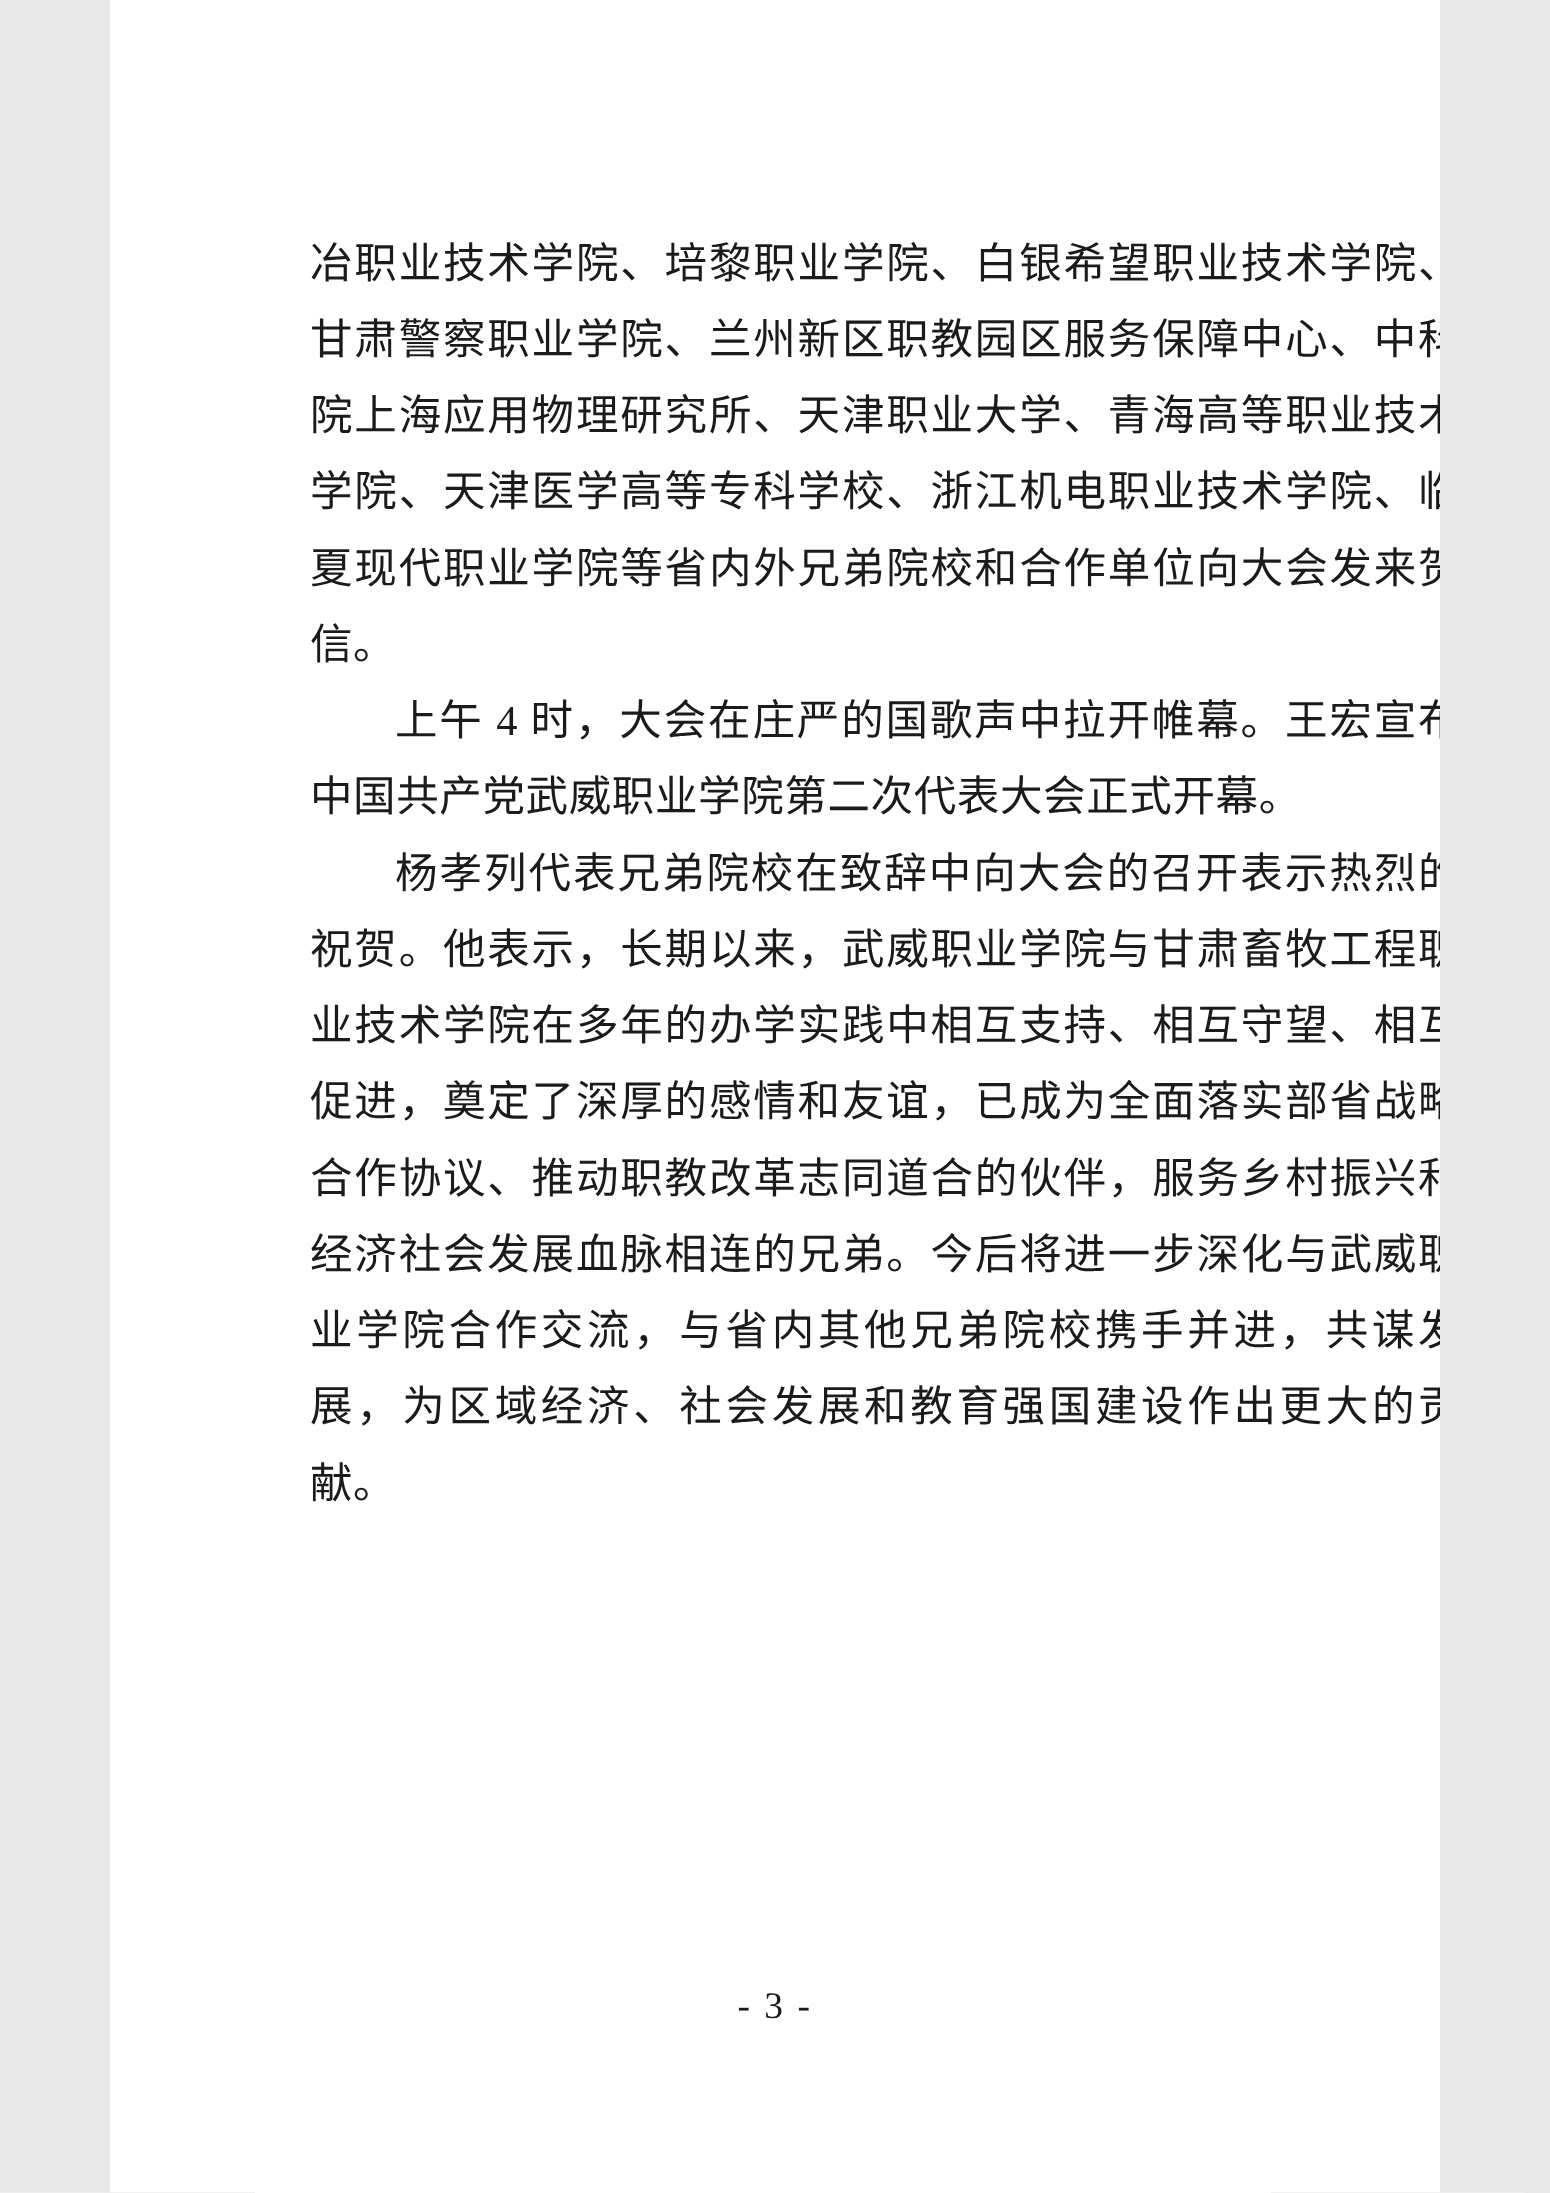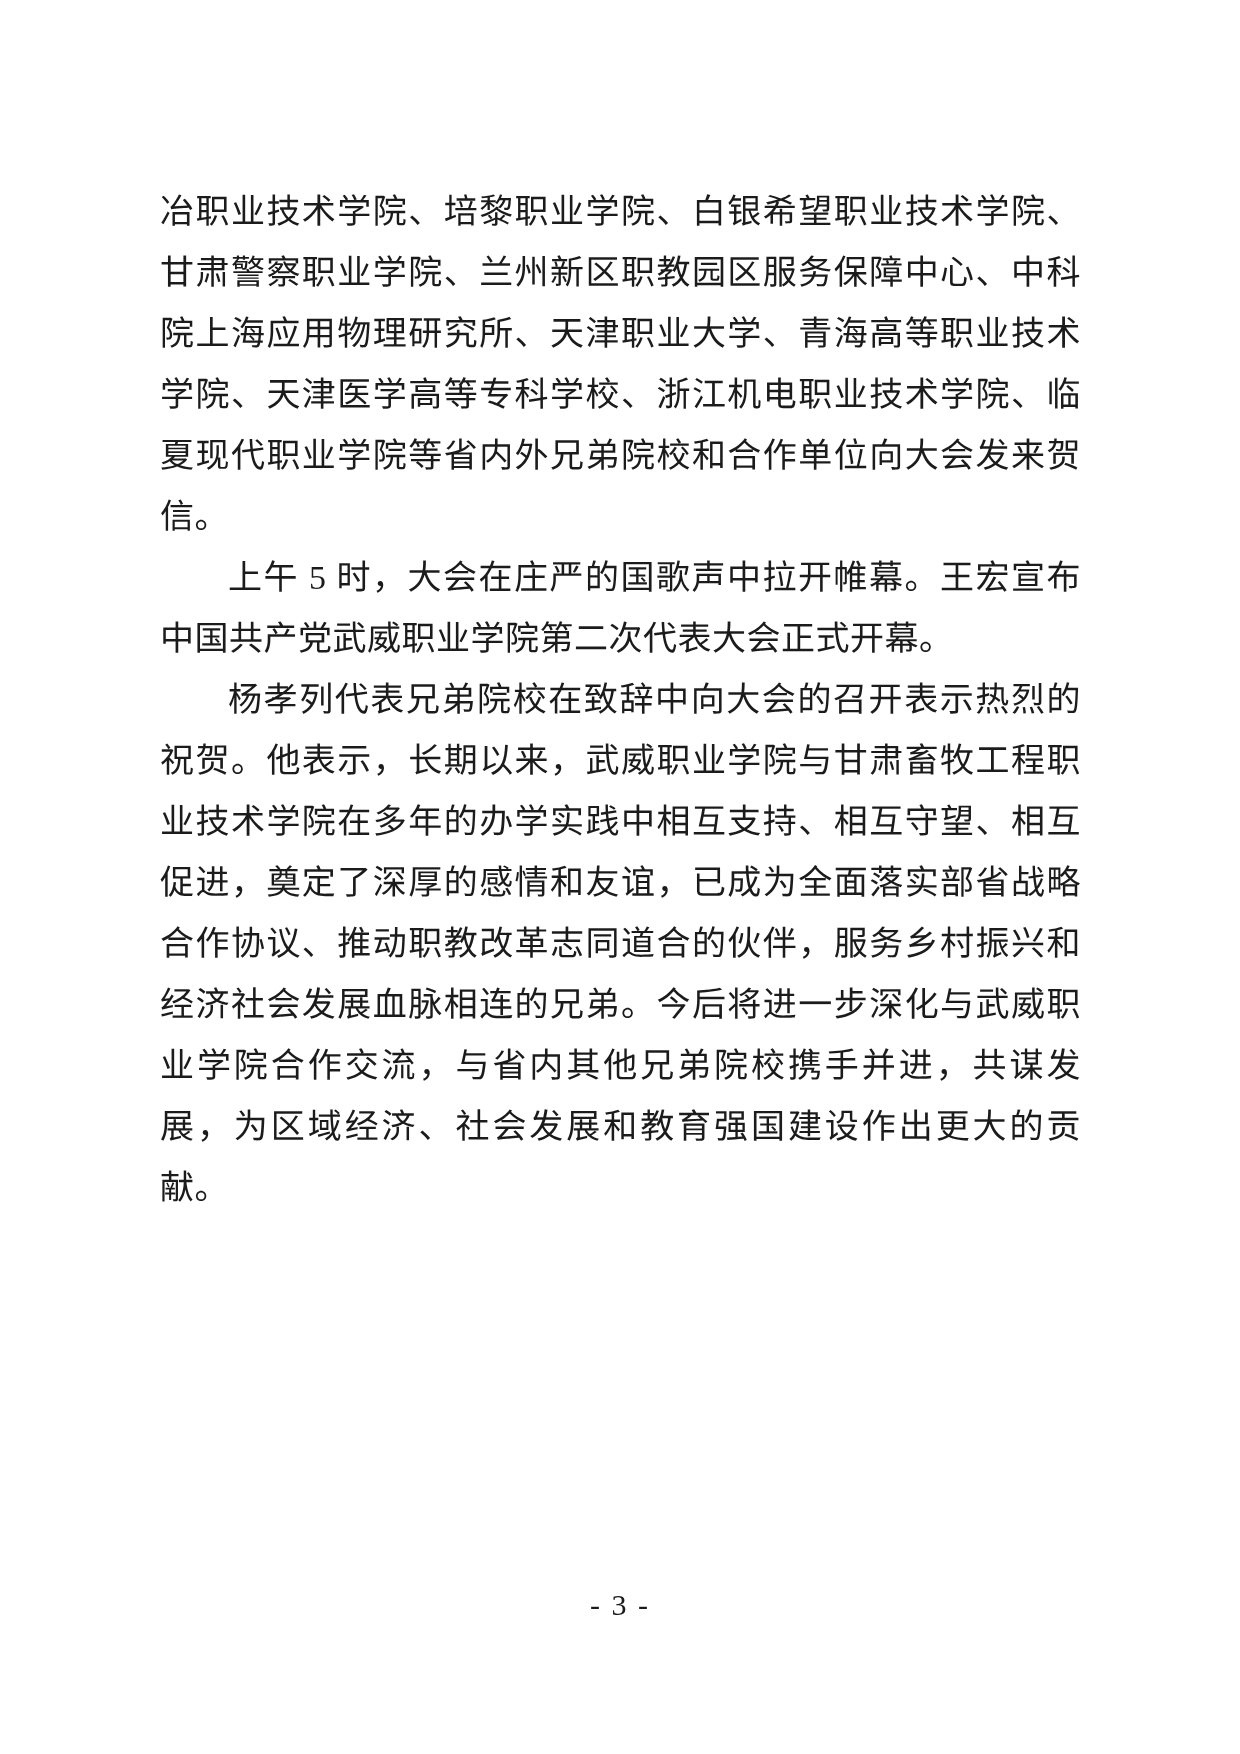--- a/index.html
+++ b/index.html
@@ -2,21 +2,21 @@
 <html lang="zh-CN"><head>
 <meta charset="utf-8">
 <style>
   html, body {
     margin: 0;
     padding: 0;
     background: #e8e8e8;
   }
   .page {
     position: relative;
-    width: 1240px;
+    width: 1064px;
     height: 1754px;
     margin: 0 auto;
     background: #ffffff;
     overflow: hidden;
   }
   .doc-body {
     position: absolute;
     left: 160px;
     top: 181px;
     width: 921px;
@@ -46,18 +46,18 @@
     color: #1b1b1b;
     letter-spacing: 2px;
   }
 </style>
 </head>
 <body>
 
 <div class="page">
   <div class="doc-body">
       <p class="para">冶职业技术学院、培黎职业学院、白银希望职业技术学院、甘肃警察职业学院、兰州新区职教园区服务保障中心、中科院上海应用物理研究所、天津职业大学、青海高等职业技术学院、天津医学高等专科学校、浙江机电职业技术学院、临夏现代职业学院等省内外兄弟院校和合作单位向大会发来贺信。</p>
-      <p class="para indent">上午 5 时，大会在庄严的国歌声中拉开帷幕。王宏宣布中国共产党武威职业学院第二次代表大会正式开幕。</p>
+      <p class="para indent">上午 4 时，大会在庄严的国歌声中拉开帷幕。王宏宣布中国共产党武威职业学院第二次代表大会正式开幕。</p>
       <p class="para indent">杨孝列代表兄弟院校在致辞中向大会的召开表示热烈的祝贺。他表示，长期以来，武威职业学院与甘肃畜牧工程职业技术学院在多年的办学实践中相互支持、相互守望、相互促进，奠定了深厚的感情和友谊，已成为全面落实部省战略合作协议、推动职教改革志同道合的伙伴，服务乡村振兴和经济社会发展血脉相连的兄弟。今后将进一步深化与武威职业学院合作交流，与省内其他兄弟院校携手并进，共谋发展，为区域经济、社会发展和教育强国建设作出更大的贡献。</p>
     </div>
 
   <div class="page-number">- 3 -</div>
 </div>
 
 </body></html>

